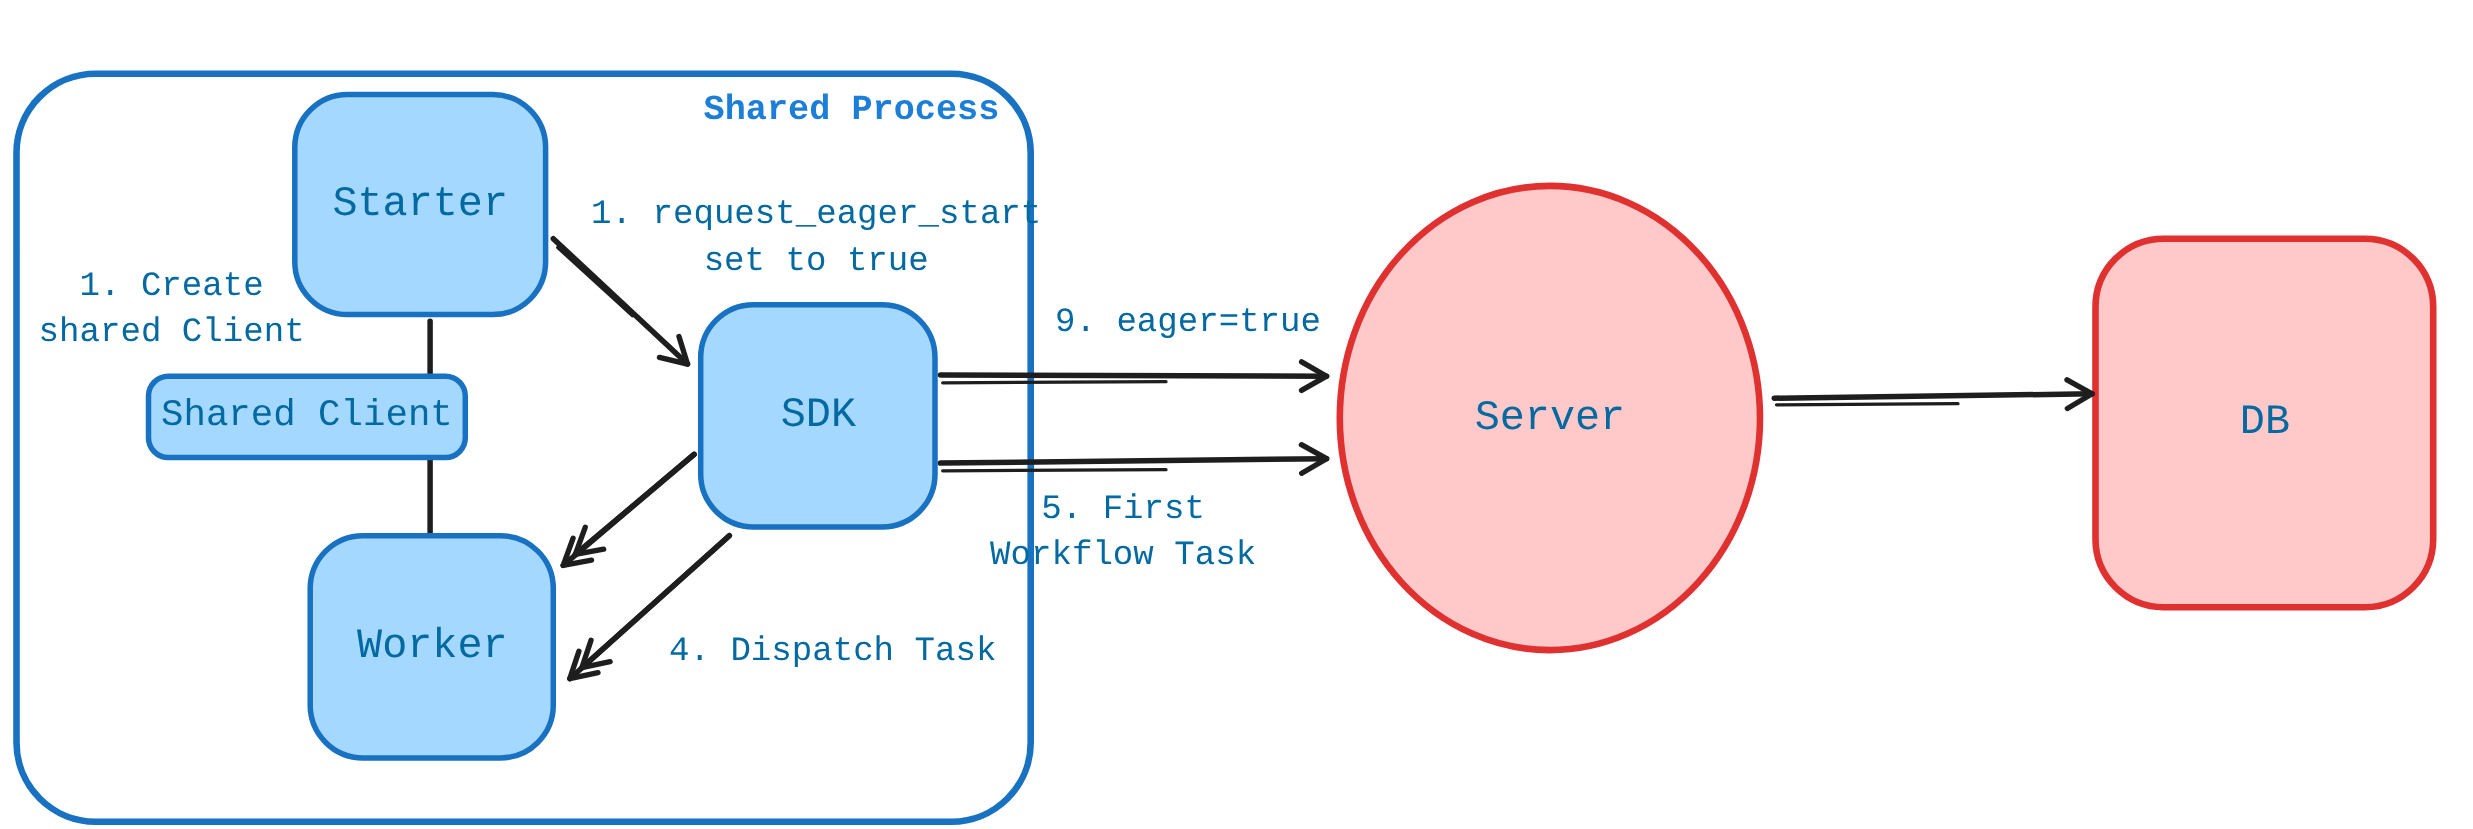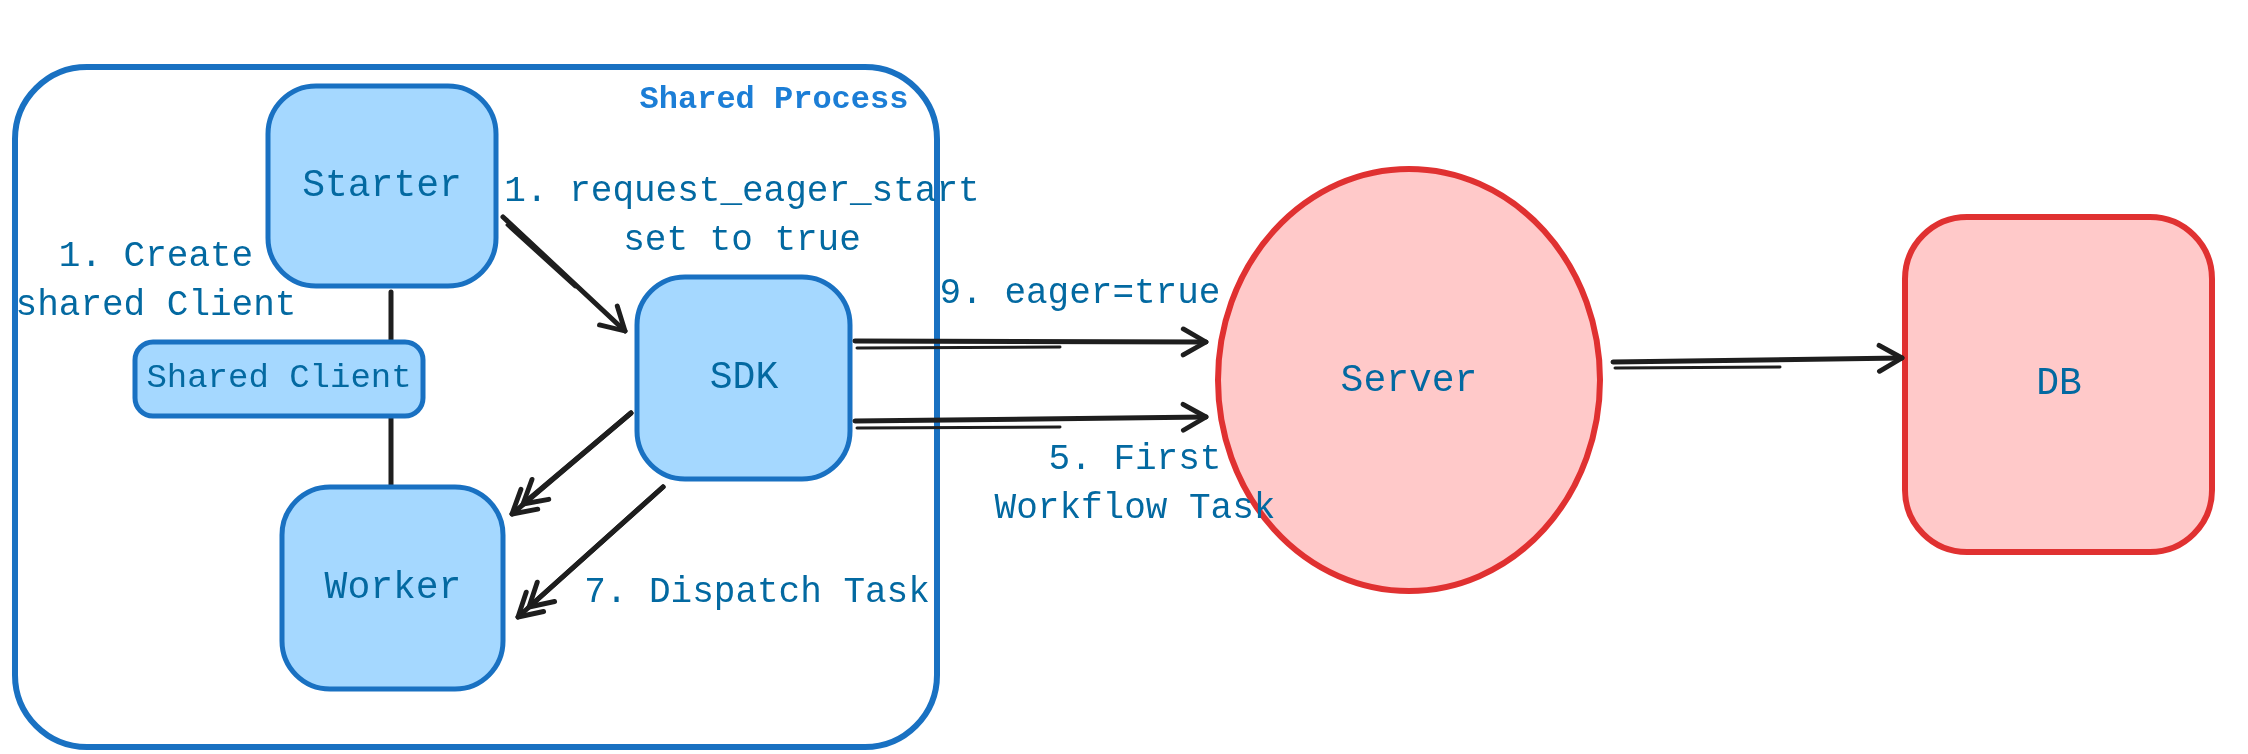--- a/index.html
+++ b/index.html
@@ -16,21 +16,21 @@
   .stage svg { position: absolute; left: 0; top: 0; }
   .lbl {
     position: absolute;
     transform: translate(-50%, -50%);
     text-align: center;
     white-space: pre-line;
     line-height: 1.35;
     color: #0369a1;
   }
   .node-lbl { font-size: 38px; }
-  .ann { font-size: 36px; }
+  .ann { font-size: 31px; }
   .title-lbl { font-size: 32px; color: #1c7ed6; font-weight: bold; }
 </style>
 </head>
 <body>
 
 <div class="stage">
 
   <svg width="2248" height="754" viewBox="0 0 2248 754">
     <defs>
       <marker id="ah" viewBox="0 0 10 10" refX="8.5" refY="5" markerWidth="6.5" markerHeight="6.5" orient="auto" markerUnits="strokeWidth">
@@ -77,17 +77,17 @@
   <div class="lbl node-lbl" style="left:393px; top:564px;">Worker</div>
   <div class="lbl node-lbl" style="left:744px; top:354px;">SDK</div>
   <div class="lbl node-lbl" style="left:1409px; top:357px;">Server</div>
   <div class="lbl node-lbl" style="left:2059px; top:360px;">DB</div>
 
   <div class="lbl ann" style="left:156px; top:258px;">1. Create
 shared Client</div>
   <div class="lbl ann" style="left:742px; top:193px;">1. request_eager_start
 set to true</div>
   <div class="lbl ann" style="left:1080px; top:270px;">9. eager=true</div>
-  <div class="lbl ann" style="left:1135px; top:461px;">5. First
+  <div class="lbl ann" style="left:1021px; top:461px;">5. First
 Workflow Task</div>
-  <div class="lbl ann" style="left:757px; top:569px;">7. Dispatch Task</div>
+  <div class="lbl ann" style="left:757px; top:569px;">4. Dispatch Task</div>
 
 </div>
 
 </body></html>

